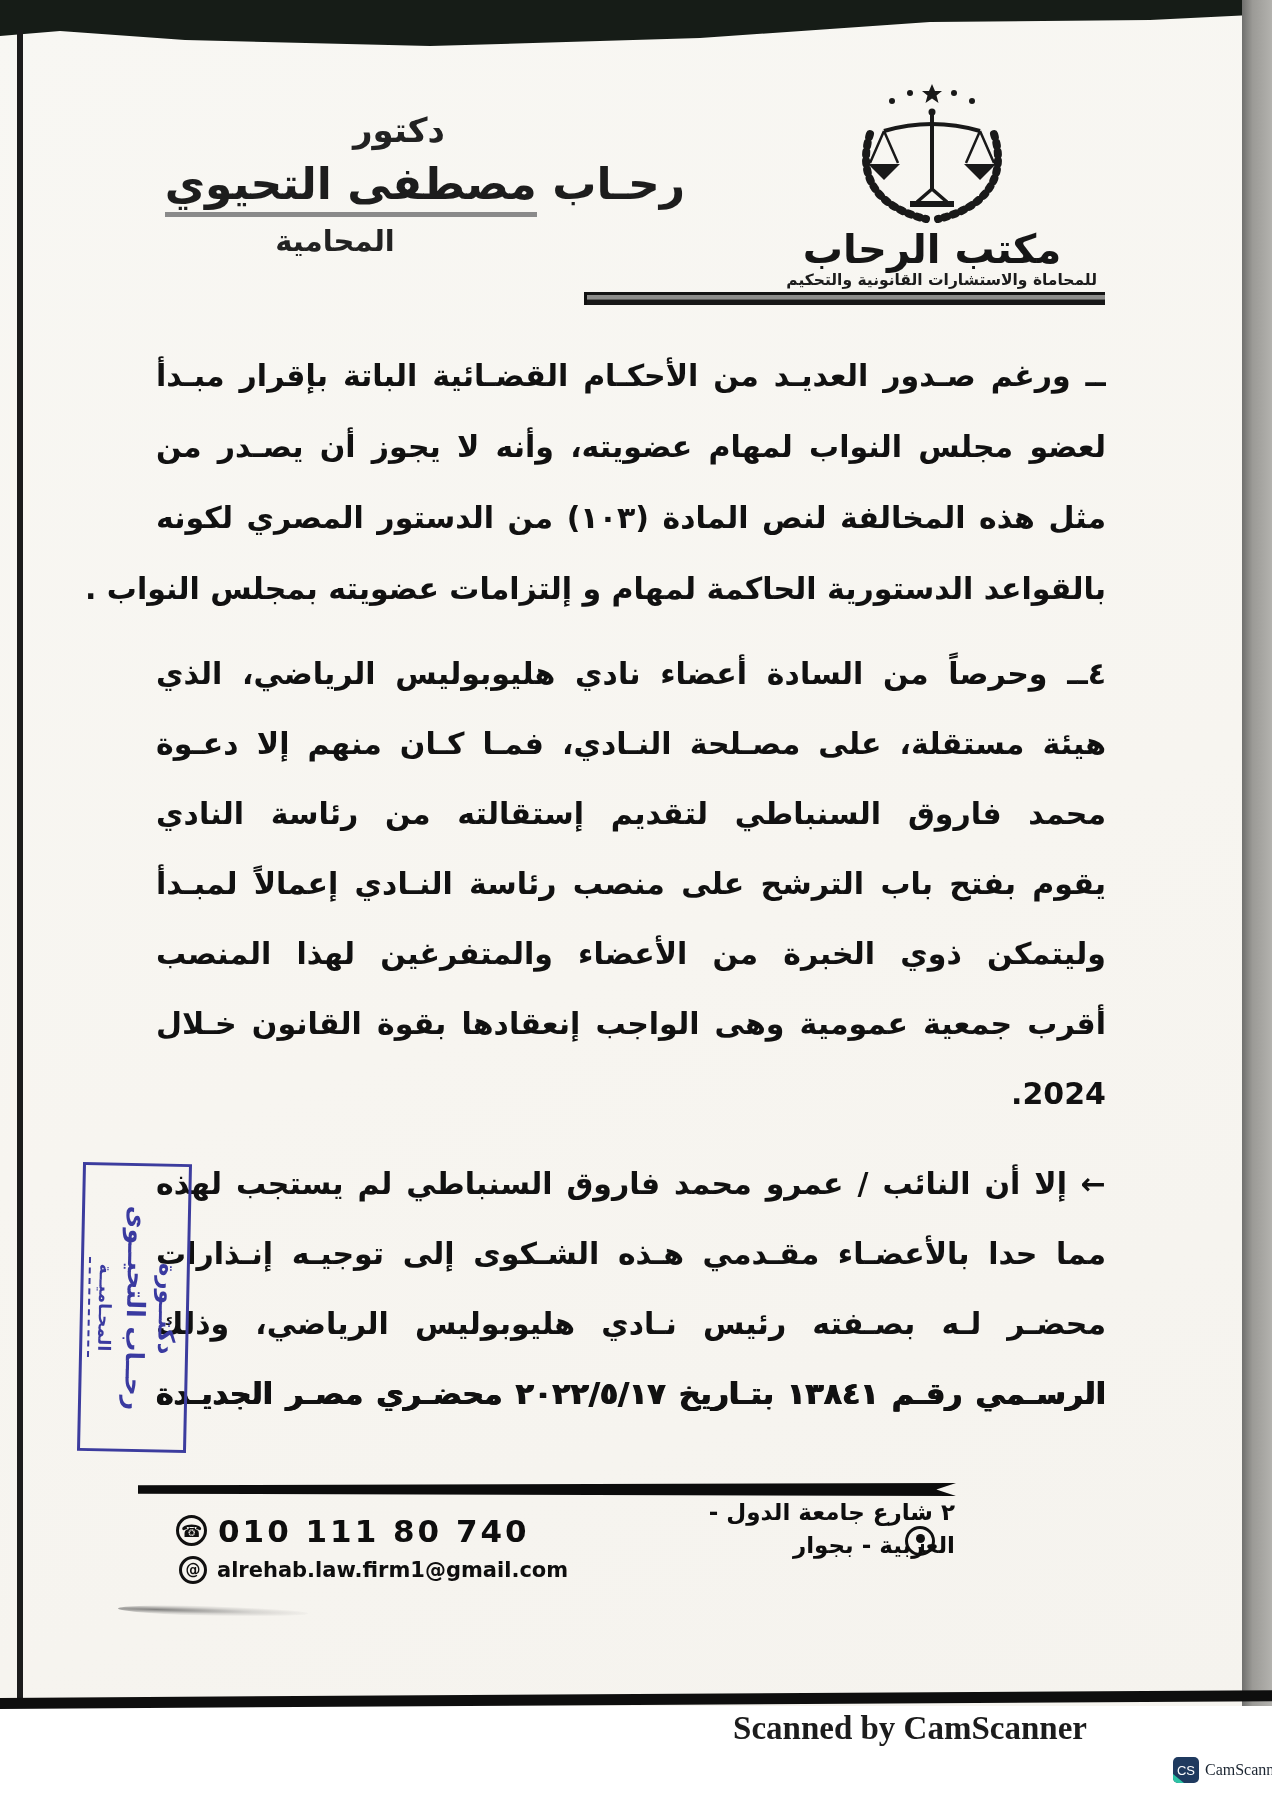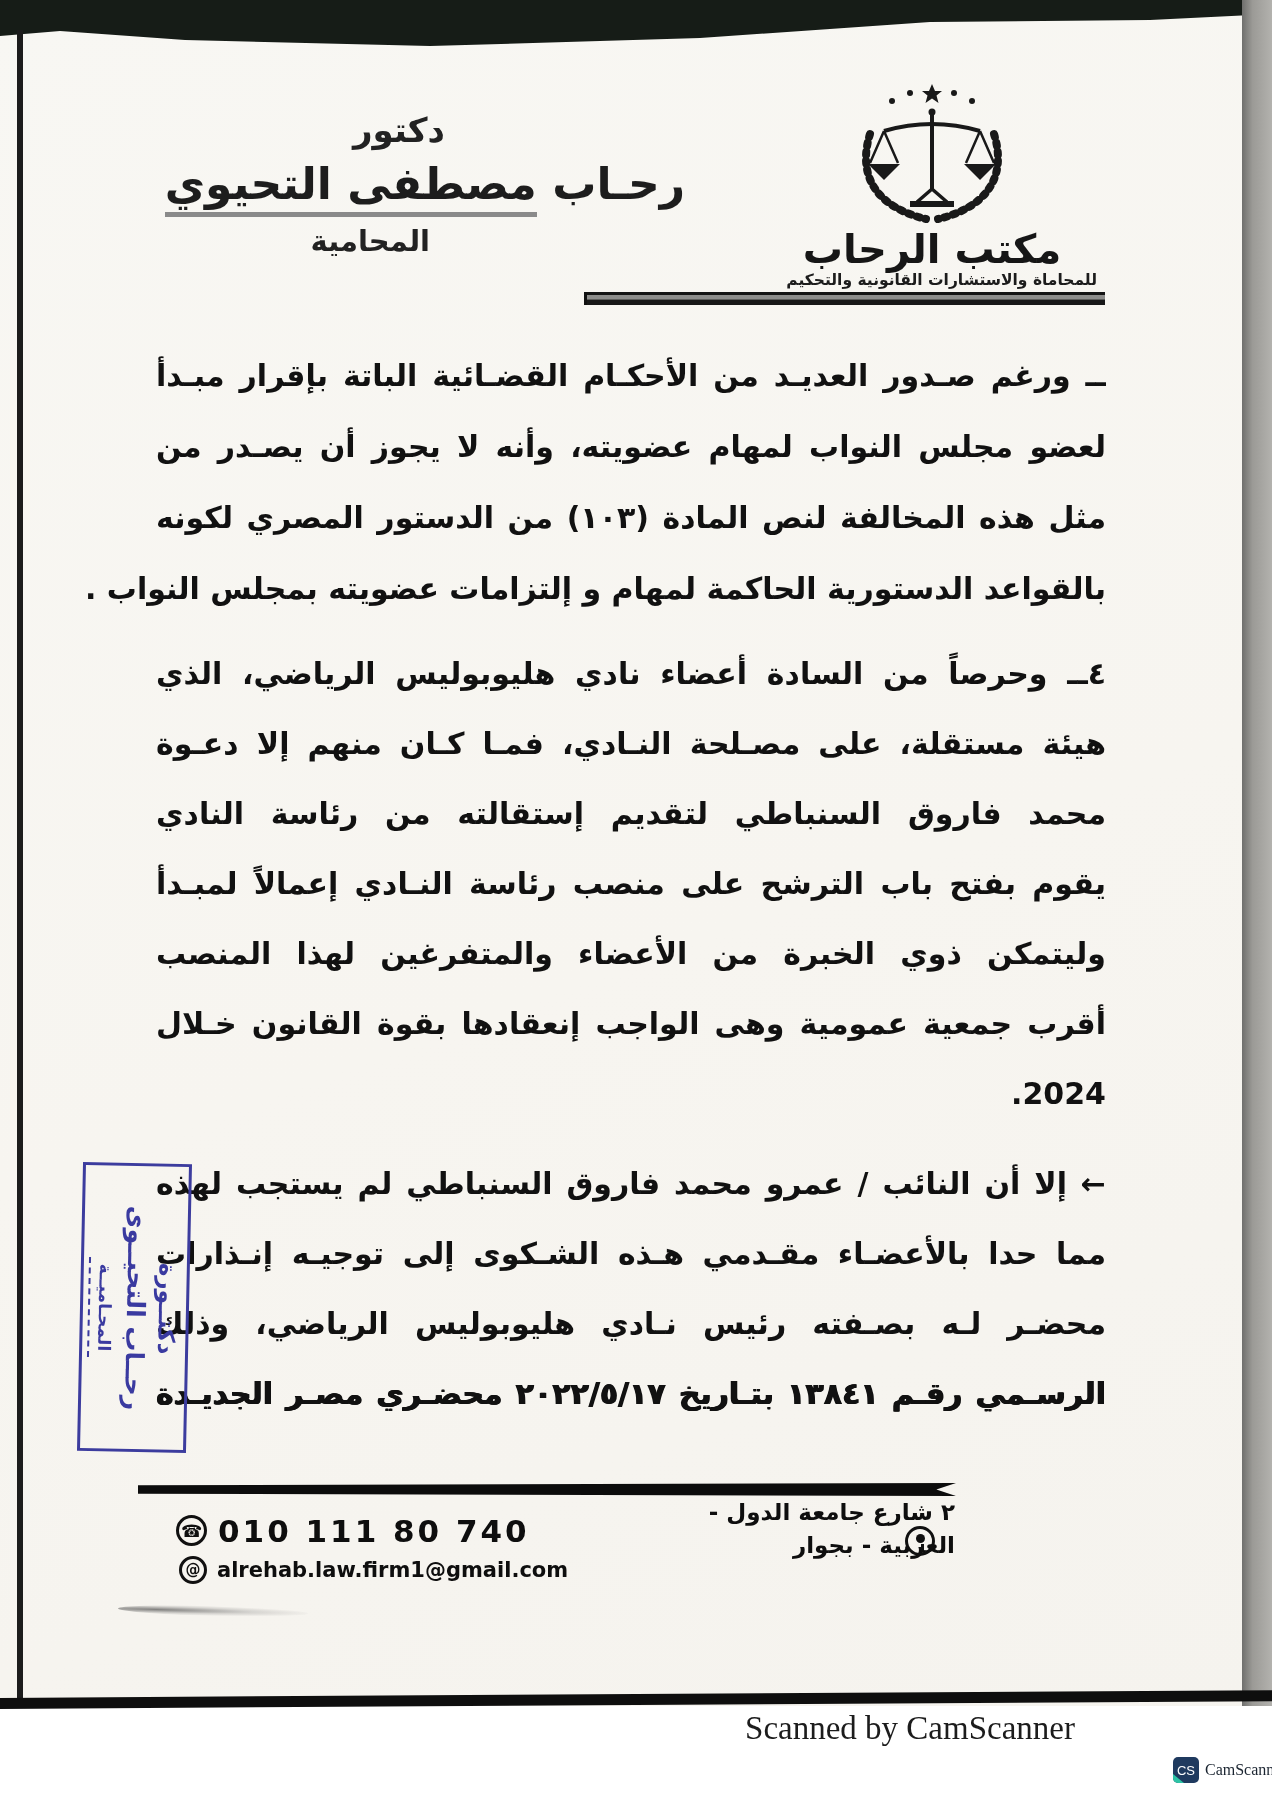--- a/index.html
+++ b/index.html
@@ -15,21 +15,21 @@
               background:linear-gradient(90deg,#6f6f6d 0%,#9b9a96 35%,#b3b2ae 100%);}
   .edge-bottom{position:absolute;left:-6px;top:1694px;width:1290px;height:11px;background:#0e0e0e;transform:rotate(-0.35deg);}
   .smudge{position:absolute;left:118px;top:1606px;width:190px;height:10px;border-radius:50%;
           background:radial-gradient(ellipse at 20% 50%,rgba(70,70,70,.65),rgba(120,120,120,.25) 45%,rgba(160,160,160,0) 75%);transform:rotate(1.5deg);}
   
   .h-title{position:absolute;left:255px;top:110px;width:190px;text-align:right;
            font-size:34px;font-weight:bold;color:#222;}
   .h-name{position:absolute;left:185px;top:158px;width:500px;text-align:center;
           font-size:44px;font-weight:bold;color:#1d1d1d;white-space:nowrap;}
   .h-name .uline{border-bottom:5px solid #8a8a8a;padding-bottom:3px;margin-left:36px;}
-  .h-occ{position:absolute;left:240px;top:224px;width:190px;
+  .h-occ{position:absolute;left:240px;top:224px;width:190px;text-align:center;
          font-size:29px;font-weight:bold;color:#222;}
   
   .logo-svg{position:absolute;left:842px;top:84px;}
   .o-name{position:absolute;left:767px;top:226px;width:330px;text-align:center;
           font-size:40px;font-weight:bold;color:#161616;}
   .o-sub{position:absolute;left:767px;top:271px;width:330px;text-align:right;
          font-size:15.5px;font-weight:bold;color:#1c1c1c;}
   .h-rule{position:absolute;left:584px;top:292px;width:518px;height:13px;
           background:linear-gradient(180deg,#141414 0 22%,#8d8d8b 22% 52%,#5c5c5a 52% 62%,#181818 62% 100%);
           border-left:3px solid #111;}
@@ -61,21 +61,21 @@
   .pin-icon{left:905px;top:1526px;width:30px;height:30px;}
   .pin-dot{width:9px;height:9px;border-radius:50%;background:#101010;position:relative;top:-3px;}
   .pin-tail{position:absolute;left:13px;top:15px;width:3px;height:8px;background:#101010;}
   .f-phone{position:absolute;left:218px;top:1513px;font-size:31px;font-weight:bold;color:#0e0e0e;letter-spacing:3px;}
   .f-mail{position:absolute;left:217px;top:1558px;font-size:21px;font-weight:bold;color:#0e0e0e;}
   .f-addr{position:absolute;left:640px;top:1496px;width:315px;direction:rtl;text-align:right;
           font-size:23px;font-weight:bold;color:#0e0e0e;line-height:33px;}
   .f-addr .l2{padding-left:0;padding-right:46px;}
   
   .cs-caption{position:absolute;left:700px;top:1710px;width:420px;text-align:center;
-              font-family:"Liberation Serif",serif;font-size:33px;color:#1c1c1c;}
+              font-family:"Liberation Serif",serif;font-size:33px;color:#1c1c1c;font-weight:bold;}
   .cs-logo{position:absolute;left:1173px;top:1757px;width:26px;height:26px;border-radius:5px;
            background:#1f3a5f;overflow:hidden;display:flex;align-items:center;justify-content:center;}
   .cs-logo span{color:#fff;font-size:13px;font-weight:normal;font-family:"Liberation Sans",sans-serif;}
   .cs-logo::after{content:"";position:absolute;left:0;bottom:0;width:0;height:0;
                   border-bottom:9px solid #2ec4a6;border-right:11px solid transparent;}
   .cs-brand{position:absolute;left:1205px;top:1761px;font-family:"Liberation Serif",serif;
             font-size:16px;color:#1a2430;}
 </style>
 </head>
 <body>

